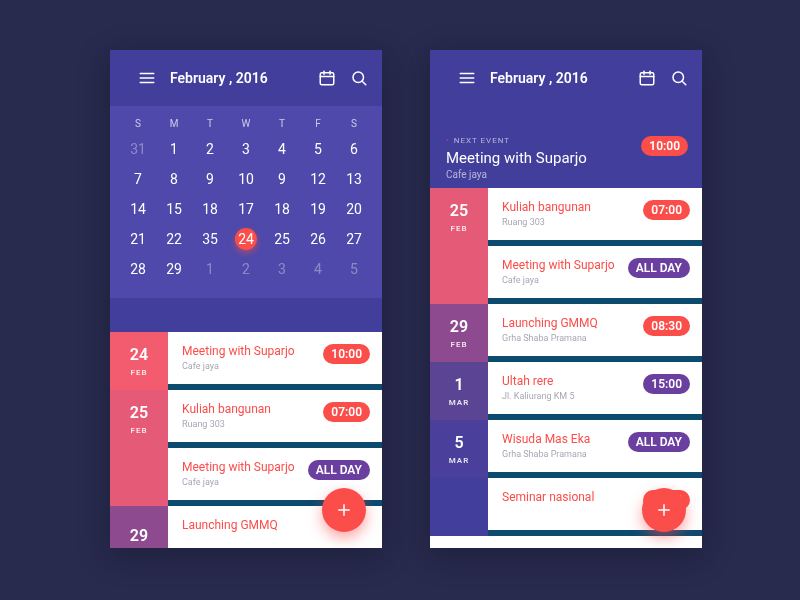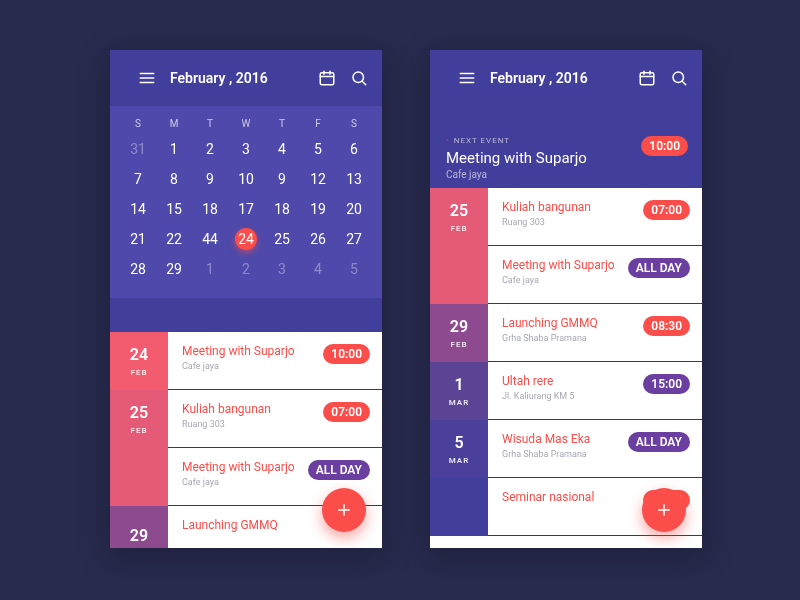--- a/index.html
+++ b/index.html
@@ -27,21 +27,21 @@
   .next-event .pill { position: absolute; right: 14px; top: 30px; }
 
   .list { background: #fff; position: absolute; left:0; right:0; bottom:0; }
   .phone.left .list  { top: 282px; }
   .phone.right .list { top: 138px; }
 
   .row { display: flex; min-height: 58px; }
   .datecol { width: 58px; color: #fff; display: flex; flex-direction: column; align-items: center; justify-content: center; font-weight: 600; }
   .datecol .d { font-size: 16px; }
   .datecol .m { font-size: 8px; letter-spacing: 1px; margin-top: 4px; opacity:.85;}
-  .eventcol { flex: 1; padding: 12px 14px; border-bottom: 1px solid #0c4a6e; position: relative; }
+  .eventcol { flex: 1; padding: 12px 14px; border-bottom: 6px solid #0c4a6e; position: relative; }
   .eventcol .t { font-size: 12px; color: #fb4d4a; }
   .eventcol .s { font-size: 9px; color: #a7a7b5; margin-top: 3px; }
   .pill { font-size: 12px; font-weight: 600; color: #fff; padding: 3px 8px; border-radius: 10px; white-space: nowrap; }
   .eventcol .pill { position: absolute; right: 12px; top: 12px; }
 
   .fab { position: absolute; right: 16px; bottom: 16px; width: 44px; height: 44px; border-radius: 50%; background: #fb4d4a; box-shadow: 0 6px 14px rgba(251,77,74,.5); display: flex; align-items: center; justify-content: center; color:#fff; }
   .fab svg { width: 18px; height: 18px; }
 
   svg { stroke: currentColor; fill: none; stroke-width: 2; stroke-linecap: round; stroke-linejoin: round; }
 </style>
@@ -153,21 +153,21 @@
         </div>
       </div>
       <div class="cal-row">
         <div class="cal-cell">
           <span>21</span>
         </div>
         <div class="cal-cell">
           <span>22</span>
         </div>
         <div class="cal-cell">
-          <span>44</span>
+          <span>35</span>
         </div>
         <div class="cal-cell sel">
           <span>24</span>
         </div>
         <div class="cal-cell">
           <span>25</span>
         </div>
         <div class="cal-cell">
           <span>26</span>
         </div>

